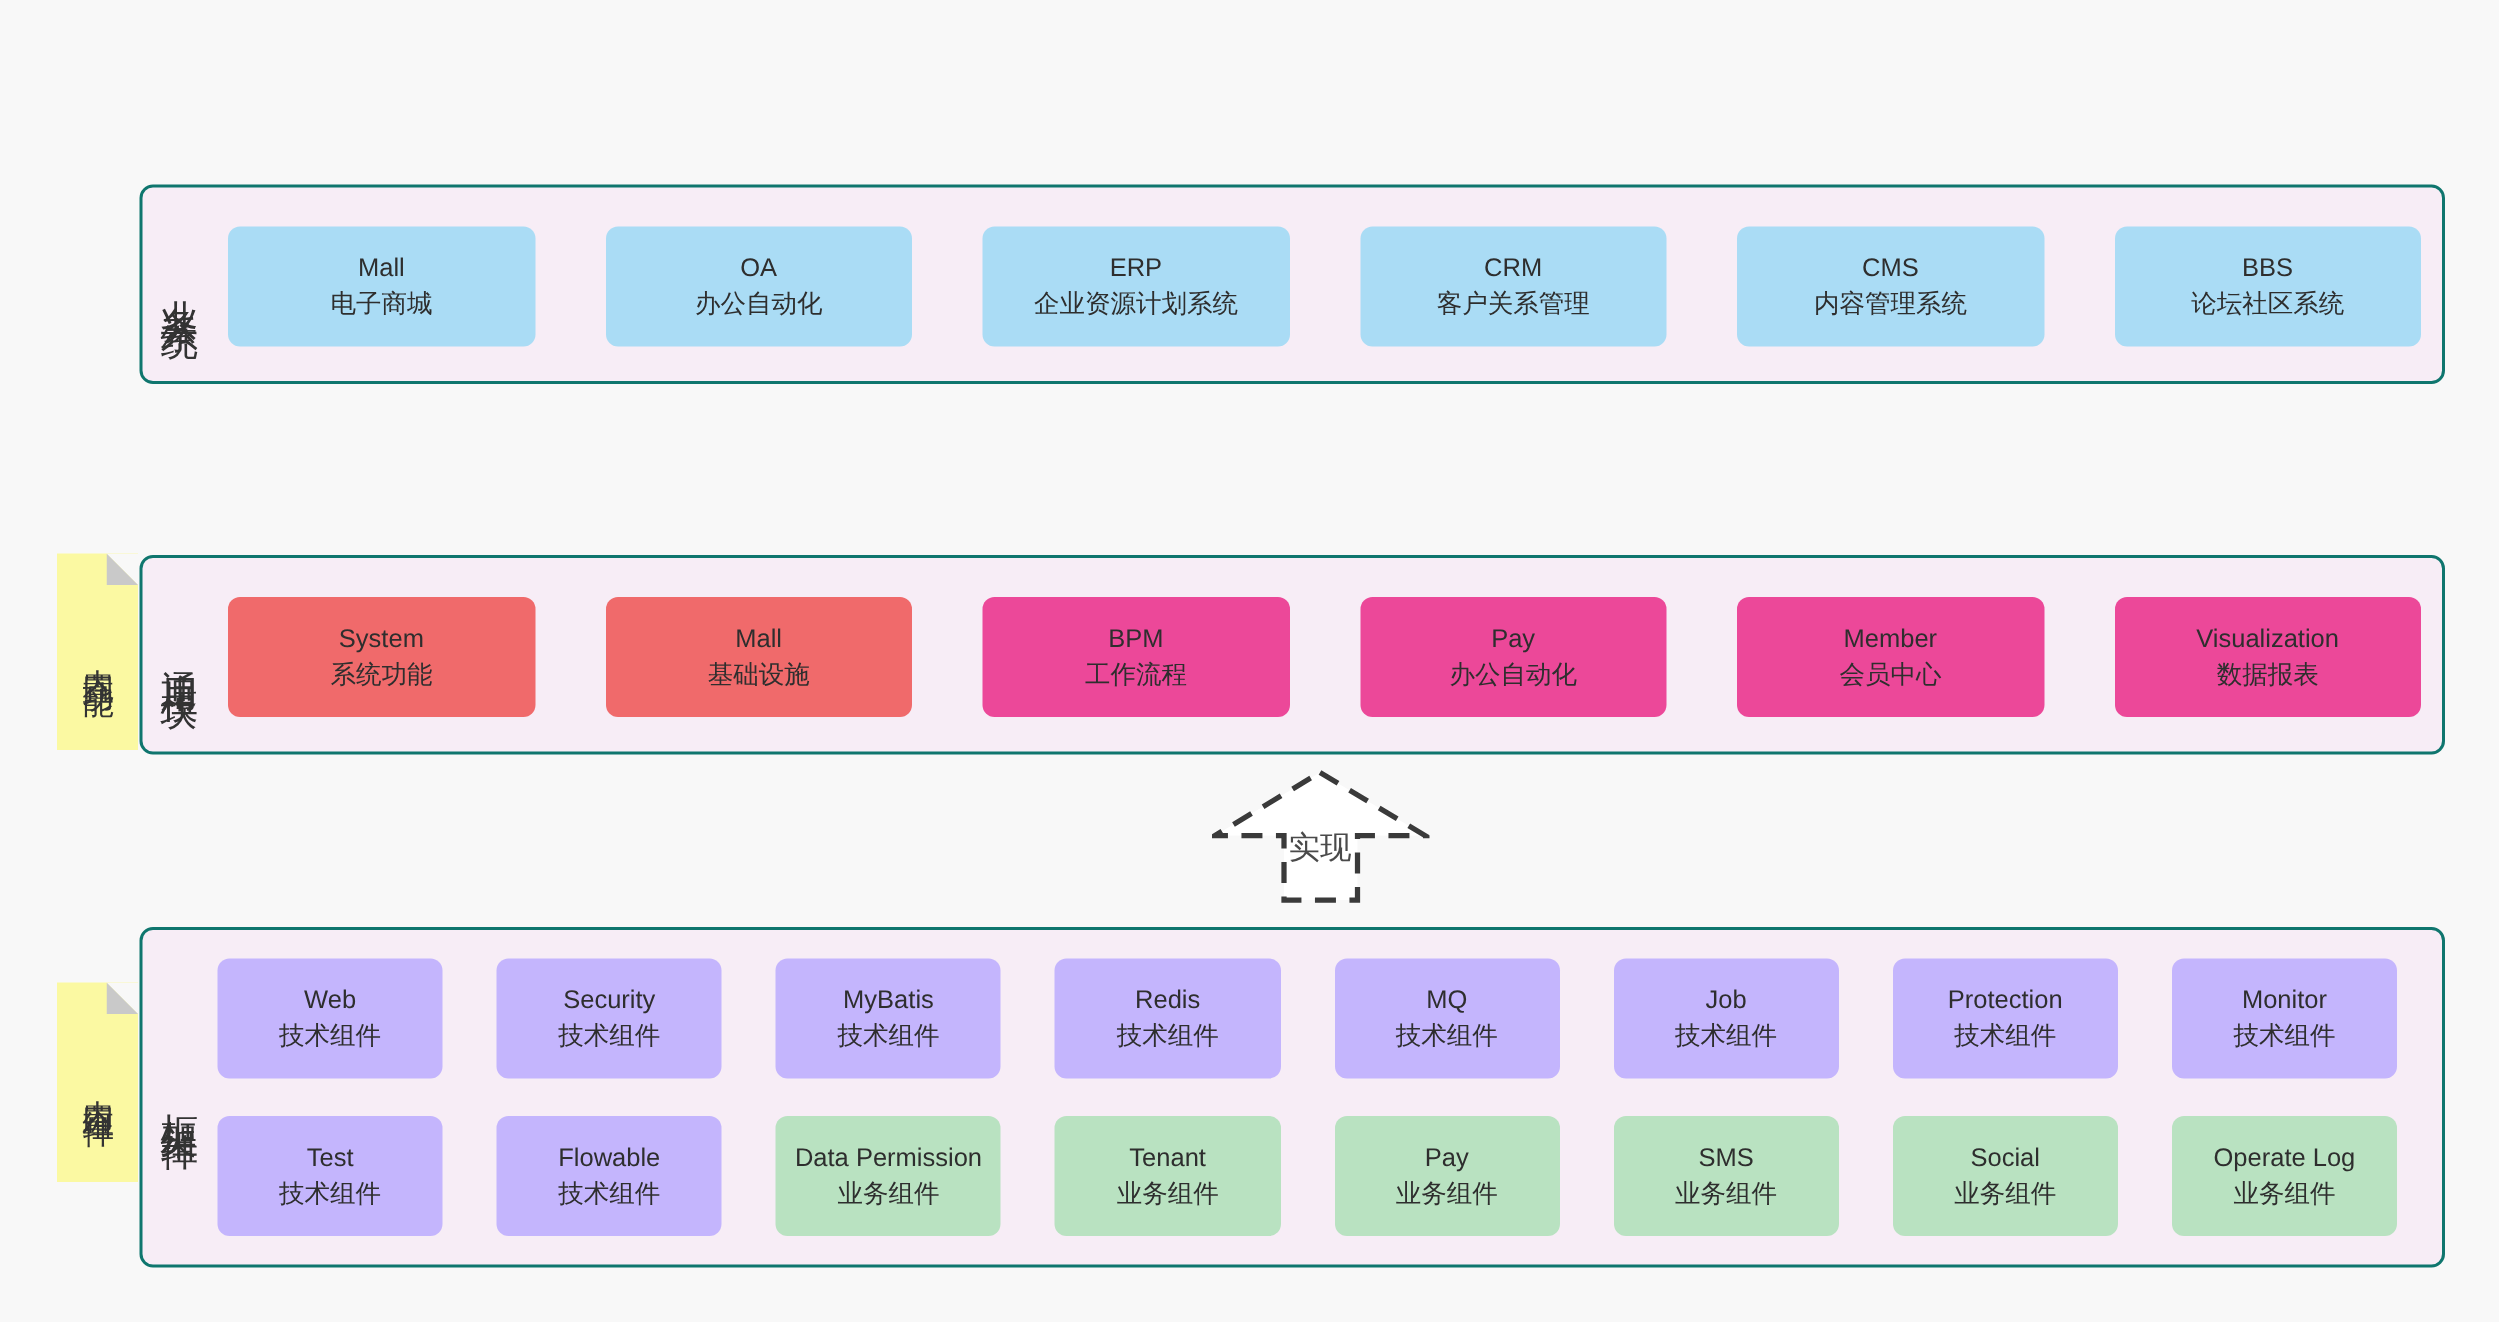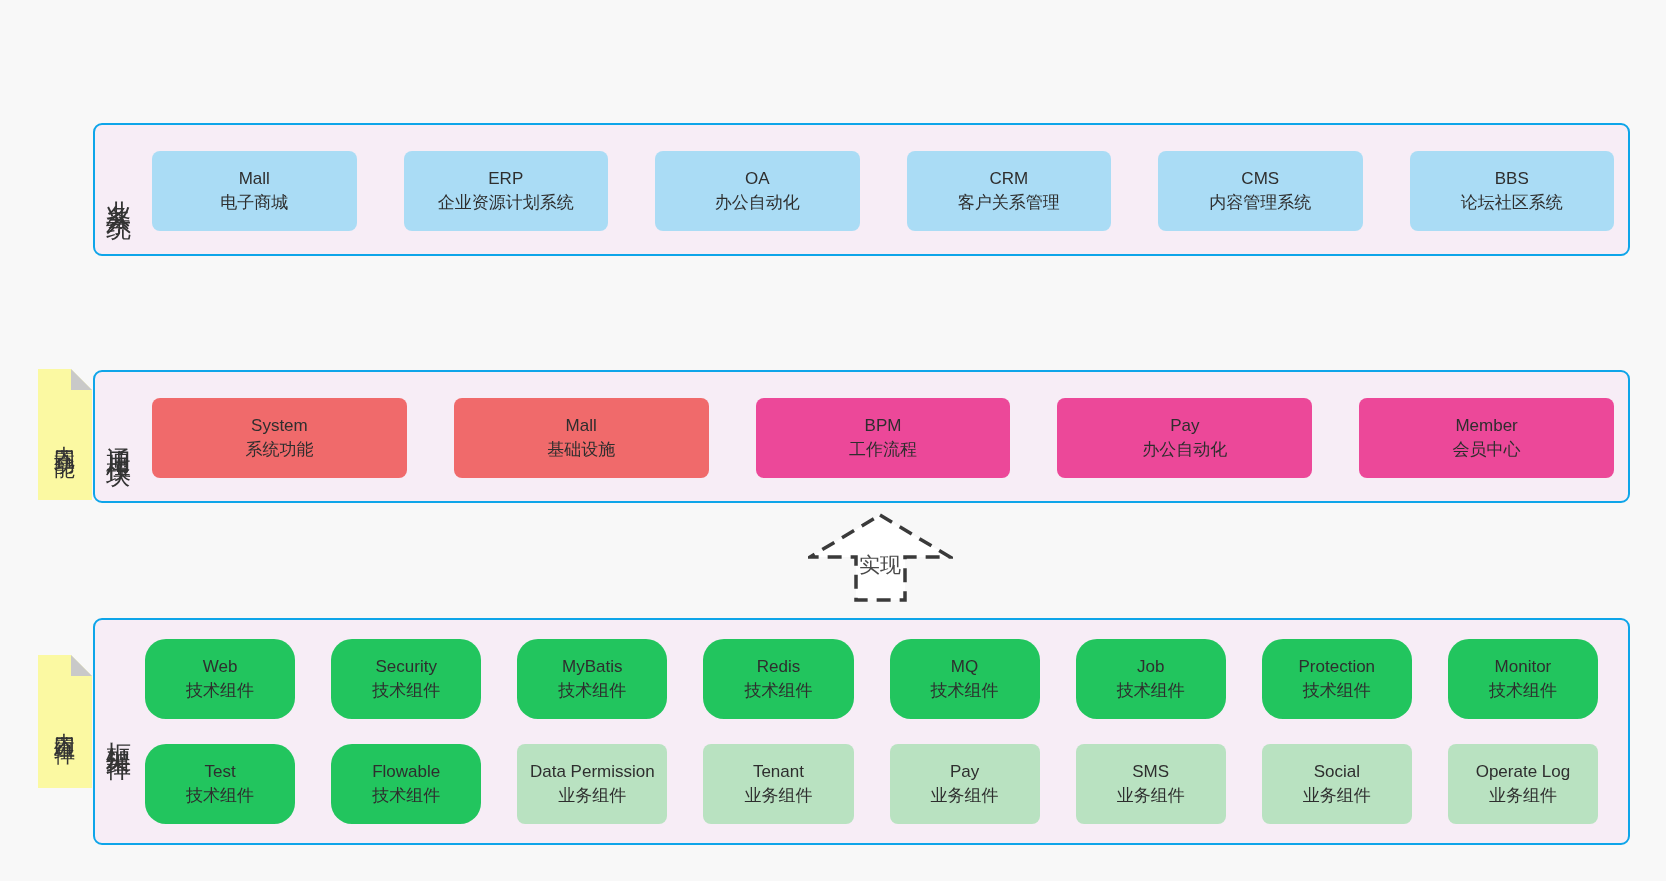--- a/index.html
+++ b/index.html
@@ -3,21 +3,21 @@
 <meta charset="utf-8">
 <style>
   html,body{margin:0;padding:0;background:#f8f8f8;}
   .canvas{
     position:relative;width:1666px;height:881px;background:#f8f8f8;
     font-family:"Liberation Sans",sans-serif;color:#333;overflow:hidden;
   }
   
   .band{
     position:absolute;left:93px;width:1537px;box-sizing:border-box;
-    background:#f7edf6;border:2px solid #0ea5e9;border-radius:9px;z-index:1;
+    background:#f7edf6;border:2px solid #0f766e;border-radius:9px;z-index:1;
   }
   .band1{top:123px;height:133px;}
   .band2{top:370px;height:133px;}
   .band3{top:618px;height:227px;}
   .band-label{
     position:absolute;left:11px;top:50%;transform:translateY(-50%);
     writing-mode:vertical-rl;text-orientation:upright;
     font-size:25px;line-height:1;letter-spacing:5px;color:#333;white-space:nowrap;
   }
   
@@ -26,21 +26,21 @@
   .band3 .row-a{left:50px;right:30px;top:19px;height:80px;gap:36px;}
   .band3 .row-b{left:50px;right:30px;top:124px;height:80px;gap:36px;}
   .box{
     flex:1;border-radius:8px;display:flex;flex-direction:column;
     align-items:center;justify-content:center;text-align:center;
     font-size:17px;line-height:1.42;color:#2e2e2e;padding:3px;box-sizing:border-box;
   }
   .box.blue{background:#aadcf5;}
   .box.red{background:#f06a6b;}
   .box.pink{background:#ec4899;}
-  .box.green{background:#22c55e;border-radius:21px;}
+  .box.green{background:#c4b5fd;}
   .box.lightgreen{background:#b9e2c1;}
   
   .sticky{position:absolute;left:38px;width:54px;background:#fbf9a2;z-index:3;}
   .sticky1{top:369px;height:131px;}
   .sticky2{top:655px;height:133px;}
   .fold{position:absolute;top:0;right:0;display:block;}
   .sticky-text{
     position:absolute;left:50%;top:52%;transform:translate(-50%,-50%);
     writing-mode:vertical-rl;text-orientation:upright;
     font-size:21px;line-height:1;letter-spacing:4px;color:#333;white-space:nowrap;
@@ -62,26 +62,26 @@
 <div class="canvas">
 
   <section class="band band1">
     <div class="band-label">业务系统</div>
     <div class="row">
         <div class="box blue">
           <div class="box-name">Mall</div>
           <div class="box-desc">电子商城</div>
         </div>
         <div class="box blue">
+          <div class="box-name">OA</div>
+          <div class="box-desc">办公自动化</div>
+        </div>
+        <div class="box blue">
           <div class="box-name">ERP</div>
           <div class="box-desc">企业资源计划系统</div>
-        </div>
-        <div class="box blue">
-          <div class="box-name">OA</div>
-          <div class="box-desc">办公自动化</div>
         </div>
         <div class="box blue">
           <div class="box-name">CRM</div>
           <div class="box-desc">客户关系管理</div>
         </div>
         <div class="box blue">
           <div class="box-name">CMS</div>
           <div class="box-desc">内容管理系统</div>
         </div>
         <div class="box blue">
@@ -107,20 +107,24 @@
           <div class="box-name">BPM</div>
           <div class="box-desc">工作流程</div>
         </div>
         <div class="box pink">
           <div class="box-name">Pay</div>
           <div class="box-desc">办公自动化</div>
         </div>
         <div class="box pink">
           <div class="box-name">Member</div>
           <div class="box-desc">会员中心</div>
+        </div>
+        <div class="box pink">
+          <div class="box-name">Visualization</div>
+          <div class="box-desc">数据报表</div>
         </div>
       </div>
   </section>
 
   <div class="sticky sticky1">
     <svg class="fold" width="21" height="21">
       <polygon points="0,0 21,0 21,21" fill="#f8f8f8"></polygon>
       <polygon points="0,0 21,21 0,21" fill="#c9c9c9"></polygon>
     </svg>
     <div class="sticky-text">内置功能</div>

